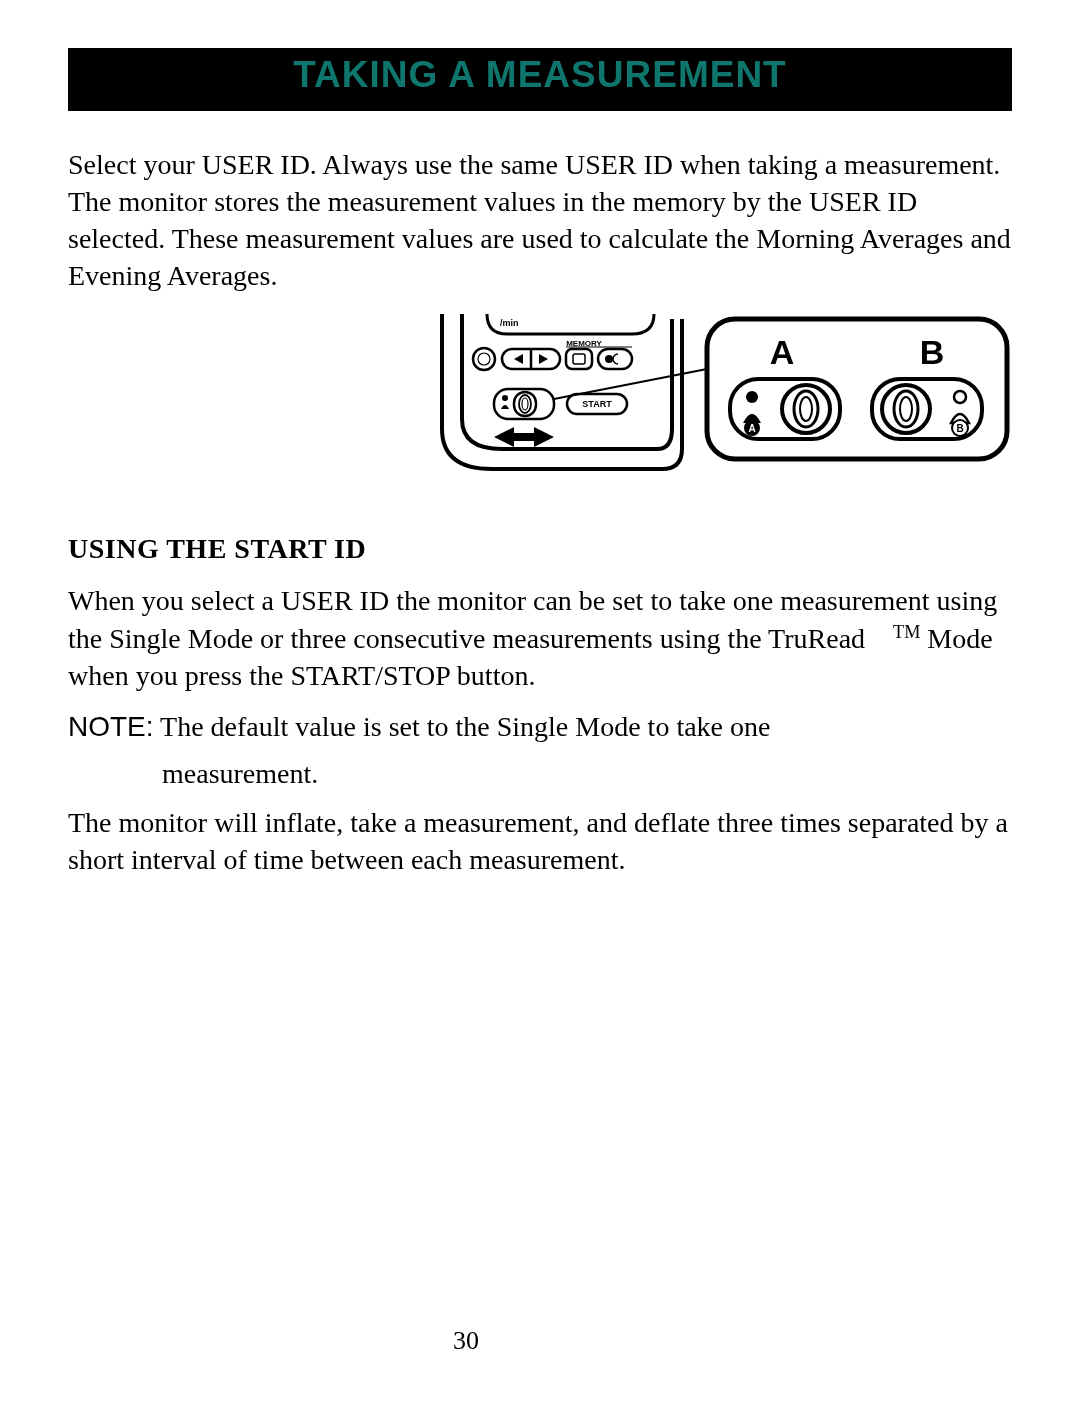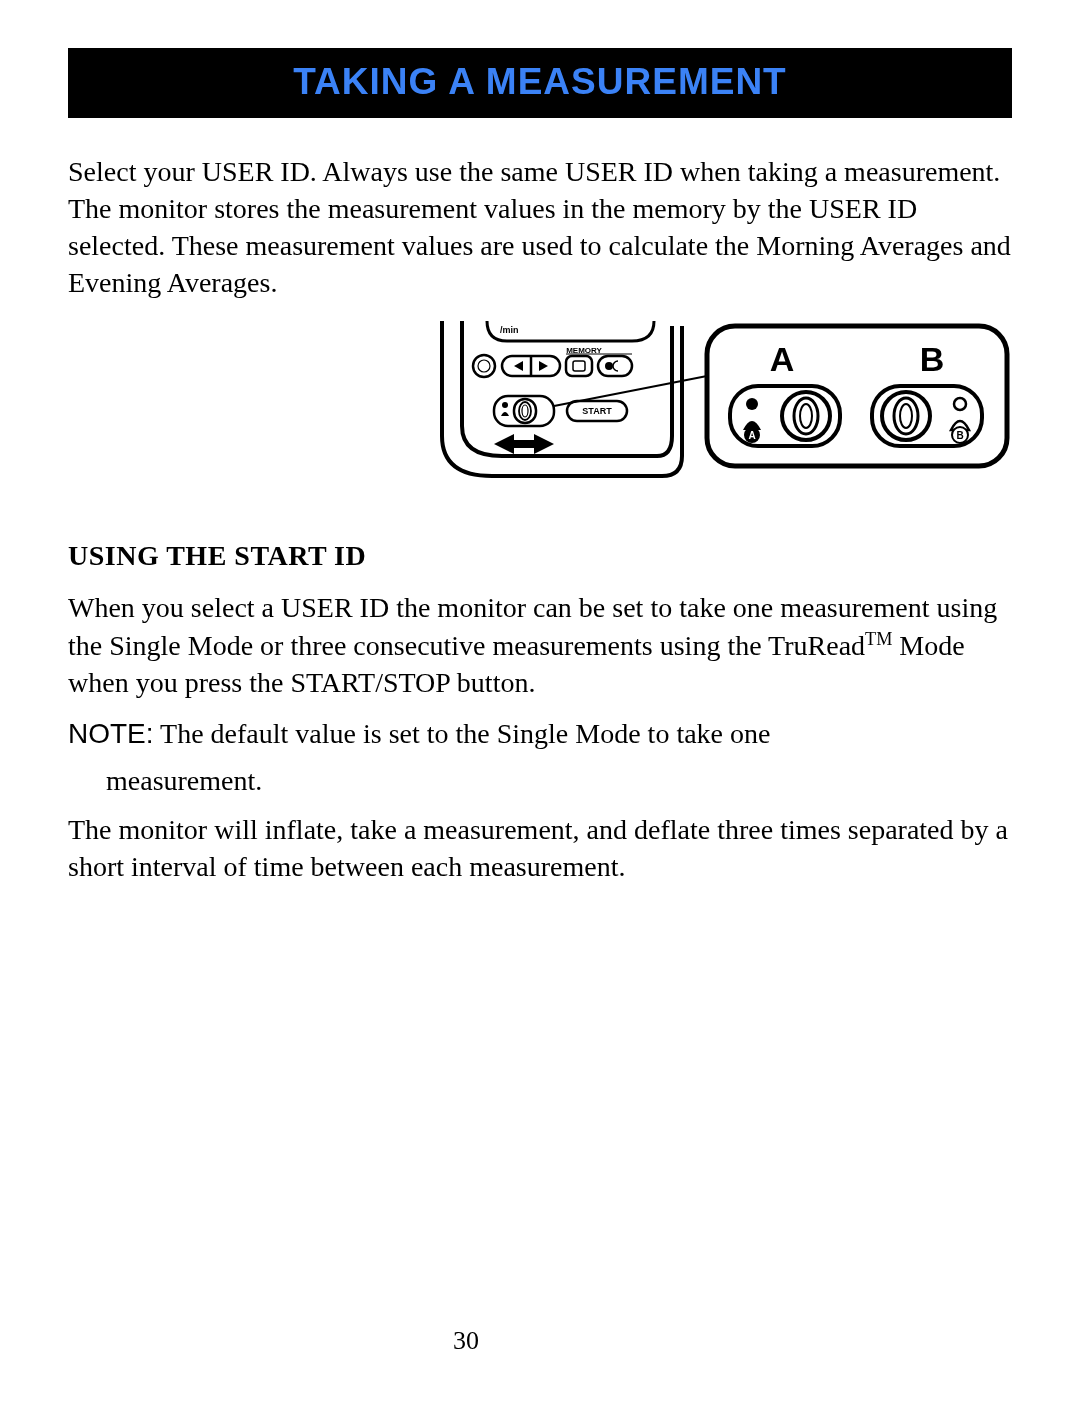--- a/index.html
+++ b/index.html
@@ -9,27 +9,27 @@
     background: #fff;
     font-family: "Times New Roman", Times, serif;
     color: #000;
     position: relative;
   }
   .page {
     padding: 48px 68px 0 68px;
   }
   .title-bar {
     background: #000;
-    color: #3b82f6;
+    color: #0f766e;
     font-family: "Arial Black", Arial, sans-serif;
     font-weight: 900;
     font-size: 37px;
     letter-spacing: 1px;
     text-align: center;
-    padding: 13px 0 15px 0;
+    padding: 6px 0 15px 0;
     margin-bottom: 36px;
   }
   .section-heading {
     font-family: "Times New Roman", Times, serif;
     font-weight: bold;
     font-size: 28px;
     margin-bottom: 18px;
     letter-spacing: 0.5px;
   }
   .body-text {
@@ -40,40 +40,40 @@
   .note-line {
     font-size: 28px;
     line-height: 1.32;
     margin-bottom: 10px;
   }
   .note-label {
     font-family: Arial, Helvetica, sans-serif;
     font-weight: normal;
   }
   .note-indent {
-    margin-left: 38px;
+    margin-left: 94px;
     font-size: 28px;
     line-height: 1.32;
     margin-bottom: 12px;
   }
   .diagram-wrap {
     display: flex;
     justify-content: flex-end;
     margin: 8px 0 34px 0;
   }
   .page-number {
     position: absolute;
     bottom: 48px;
     width: 932px;
     left: 0;
     text-align: center;
     font-size: 26px;
     font-family: "Times New Roman", Times, serif;
   }
-  .tm { font-size: 0.65em; vertical-align: super; }
+  .tm { font-size: 0.65em; vertical-align: super; padding-left: 28px; }
 </style>
 </head>
 <body>
 
 <div class="page">
 
   <div class="title-bar">TAKING A MEASUREMENT</div>
 
 
   <p class="body-text">Select your USER ID. Always use the same USER ID when taking a measurement. The monitor stores the measurement values in the memory by the USER ID selected. These measurement values are used to calculate the Morning Averages and Evening Averages.</p>

